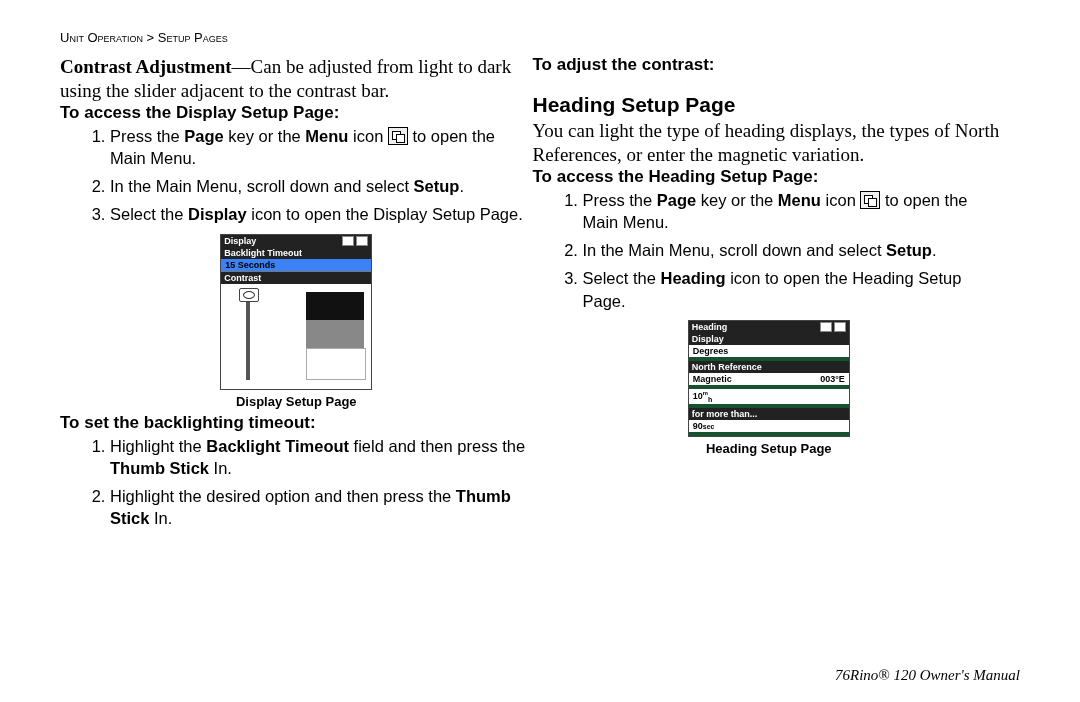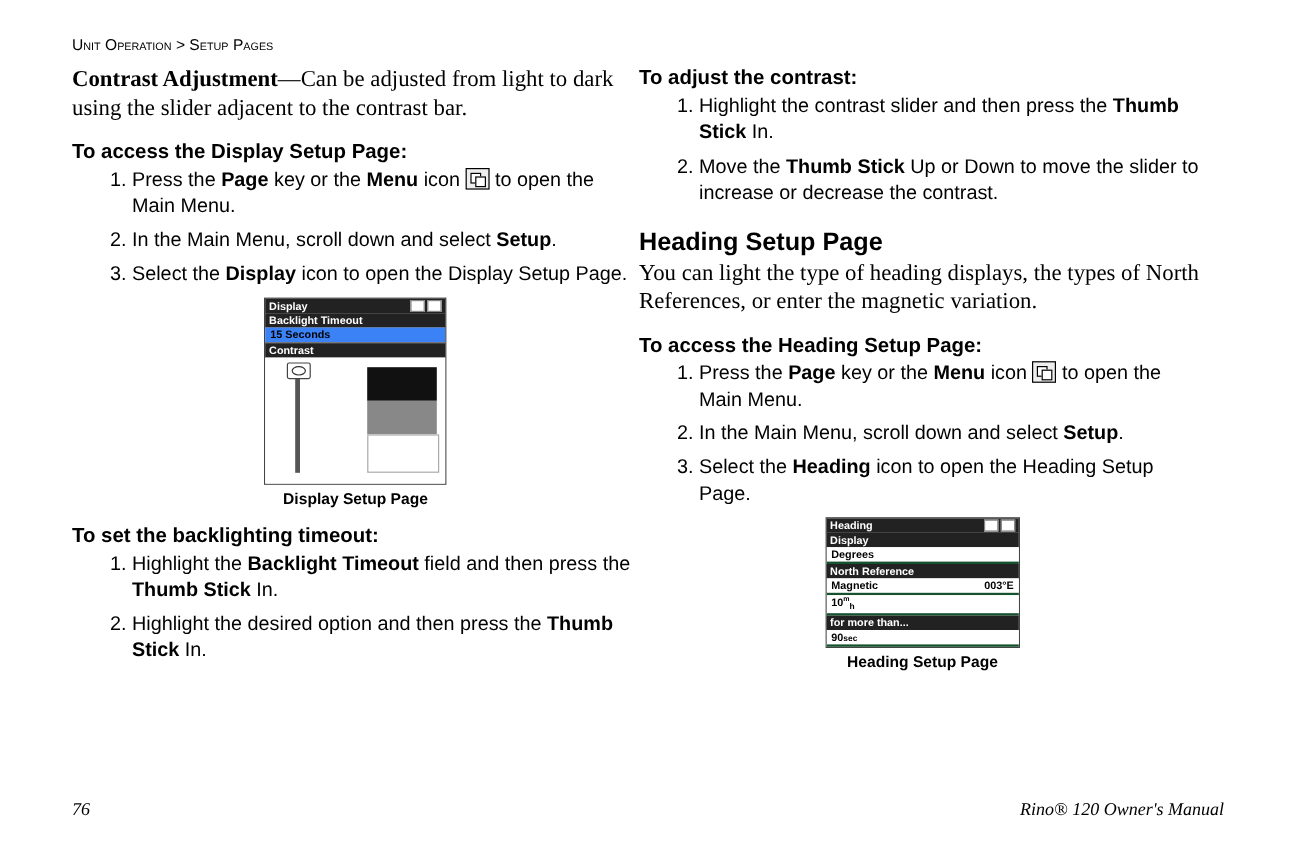--- a/index.html
+++ b/index.html
@@ -32,21 +32,20 @@
   .serif {
     font-family: "Times New Roman", Times, serif;
     font-size: 19px;
     line-height: 1.25;
   }
   .bold-run { font-weight: bold; }
   .hdr-small {
     font-family: Arial, Helvetica, sans-serif;
     font-weight: bold;
     font-size: 17px;
-    margin-top: 14px;
     margin-bottom: 2px;
   }
   .hdr-mid {
     font-family: Arial, Helvetica, sans-serif;
     font-weight: bold;
     font-size: 21px;
     margin-top: 18px;
     margin-bottom: 2px;
   }
   ol {
@@ -69,21 +68,21 @@
     font-size: 13px;
     margin-top: 4px;
     text-align: center;
   }
   .footer {
     position: absolute;
     bottom: 18px;
     left: 60px;
     right: 60px;
     display: flex;
-    justify-content: space-between;
+    justify-content: flex-end;
     font-style: italic;
     font-family: "Times New Roman", Times, serif;
     font-size: 15px;
   }
   .menu-icon {
     display: inline-block;
     width: 18px;
     height: 16px;
     border: 1px solid #000;
     background: #eee;
@@ -138,21 +137,21 @@
   .fill-dark{position:absolute;left:85px;top:8px;width:58px;height:28px;background:#111;}
   .fill-mid{position:absolute;left:85px;top:36px;width:58px;height:28px;background:#888;}
   .fill-light{position:absolute;left:85px;top:64px;width:58px;height:30px;background:#fff;border:1px solid #aaa;}
   
   .head-fig {
     display:inline-block; width:160px; border:1px solid #444; background:#fff; text-align:left;
     font-family: Arial, sans-serif;
   }
   .head-title{background:#222;color:#fff;font-size:9px;font-weight:bold;padding:1px 3px;display:flex;justify-content:space-between;align-items:center;}
   .head-row-h{background:#222;color:#fff;font-size:9px;font-weight:bold;padding:1px 3px;}
-  .head-row-v{background:#fff;color:#000;font-size:9px;font-weight:bold;padding:1px 4px;border-bottom:2px solid #14532d;display:flex;justify-content:space-between;align-items:center;}
+  .head-row-v{background:#fff;color:#000;font-size:9px;font-weight:bold;padding:1px 4px;border-bottom:4px solid #14532d;display:flex;justify-content:space-between;align-items:center;}
   sup { font-size: 0.65em; }
 </style>
 </head>
 <body>
 
 <div class="page">
 
   <div class="header">
     <span>Unit Operation</span><span> &gt; </span><span>Setup Pages</span>
   </div>
@@ -208,28 +207,20 @@
         </li>
         <li>
           <span>Highlight the desired option and then press the </span><b>Thumb Stick</b><span> In.</span>
         </li>
       </ol>
     </div>
 
     <div class="col">
 
       <div class="hdr-small" style="margin-top:0">To adjust the contrast:</div>
-      <ol>
-        <li>
-          <span>Highlight the contrast slider and then press the </span><b>Thumb Stick</b><span> In.</span>
-        </li>
-        <li>
-          <span>Move the </span><b>Thumb Stick</b><span> Up or Down to move the slider to increase or decrease the contrast.</span>
-        </li>
-      </ol>
 
       <div class="hdr-mid">Heading Setup Page</div>
       <div class="serif">You can light the type of heading displays, the types of North References, or enter the magnetic variation.</div>
 
       <div class="hdr-small">To access the Heading Setup Page:</div>
       <ol>
         <li>
           <span>Press the </span><b>Page</b><span> key or the </span><b>Menu</b><span> icon </span><span class="menu-icon"></span><span> to open the Main Menu.</span>
         </li>
         <li>

